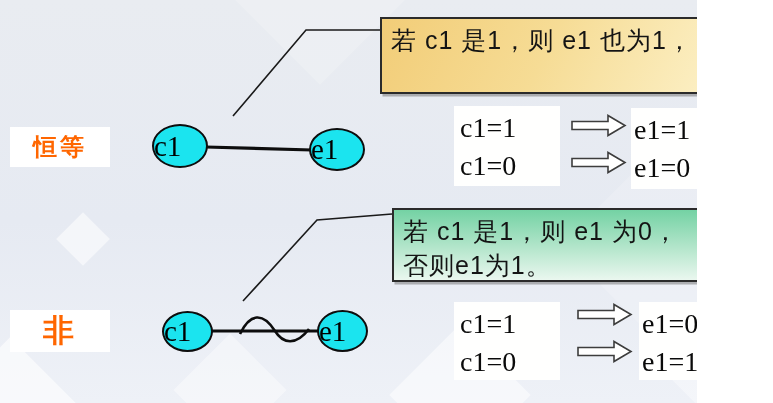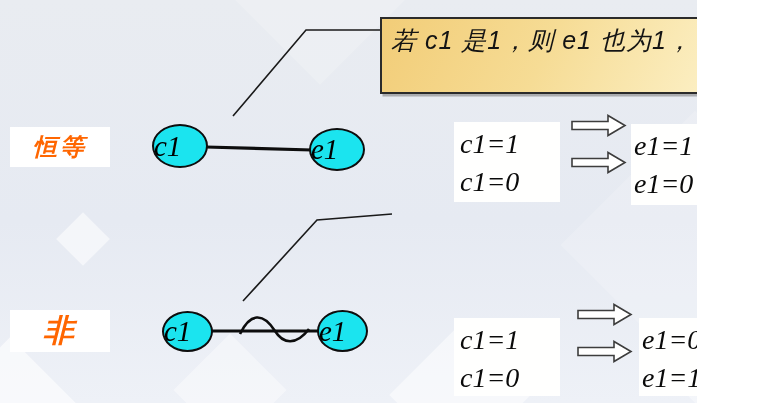--- a/index.html
+++ b/index.html
@@ -2,21 +2,20 @@
 <html><head>
 <meta charset="utf-8">
 <style>
   html,body{margin:0;padding:0;}
   .stage{
     position:relative;
     width:697px;height:403px;
     overflow:hidden;
     background:linear-gradient(180deg,#e9ecf1 0%,#e6eaf2 55%,#eef1f7 100%);
     font-family:"Liberation Sans",sans-serif;
-    font-style:italic;
   }
   
   .diamond{position:absolute;transform:rotate(45deg);background:#ffffff;}
   
   .callout{
     position:absolute;
     border:2px solid #2b2b2b;
     box-shadow:2.5px 2.5px 0 rgba(110,110,110,0.5);
     box-sizing:border-box;
     padding:4px 9px 0 9px;
@@ -52,21 +51,20 @@
   }
   .node-c1-top{left:152px;top:124px;width:56px;height:44px;}
   .node-e1-top{left:309px;top:128px;width:56px;height:43px;}
   .node-c1-bot{left:162px;top:311px;width:51px;height:41px;}
   .node-e1-bot{left:317px;top:310px;width:51px;height:42px;}
   
   .valbox{
     position:absolute;background:#fffffe;box-sizing:border-box;
     font-family:"Liberation Serif",serif;font-size:28px;color:#0a0a0a;
     padding:4px 0 0 6px;
-    margin-top:16px;
   }
   .valrow{height:38px;line-height:36px;}
   .valbox-in1{left:454px;top:106px;width:106px;height:80px;}
   .valbox-out1{left:631px;top:108px;width:107px;height:81px;padding-left:3px;}
   .valbox-in2{left:454px;top:302px;width:106px;height:78px;}
   .valbox-out2{left:639px;top:302px;width:103px;height:78px;padding-left:3px;}
   
   .arrow{position:absolute;width:56px;height:23px;}
   .overlay{position:absolute;left:0;top:0;}
 </style>
@@ -118,20 +116,24 @@
   </svg>
   <svg class="arrow" style="left:571px;top:151px;" viewBox="0 0 56 23">
     <polygon points="1,7.5 37,7.5 37,1.5 54,11.5 37,21.5 37,15.5 1,15.5" fill="#ffffff" stroke="#3d3d3d" stroke-width="1.6"></polygon>
   </svg>
 
   <div class="valbox valbox-out1">
     <div class="valrow">e1=1</div>
     <div class="valrow">e1=0</div>
   </div>
 
+  <div class="callout callout-not">
+    <div>若 c1 是1，则 e1 为0，</div>
+    <div>否则e1为1。</div>
+  </div>
 
   <div class="label-box label-not">
     <span>非</span>
   </div>
 
   <div class="node node-c1-bot">
     <span>c1</span>
   </div>
   <div class="node node-e1-bot">
     <span>e1</span>

